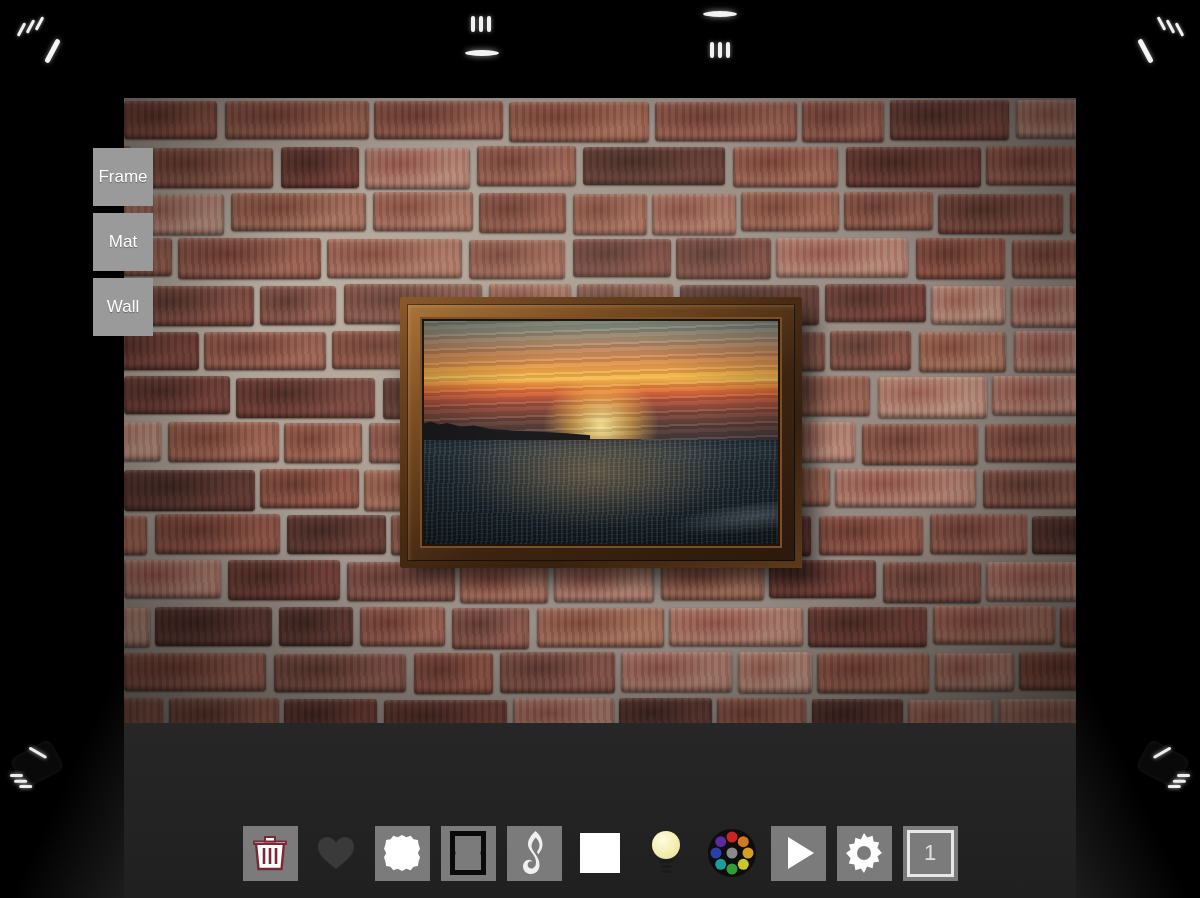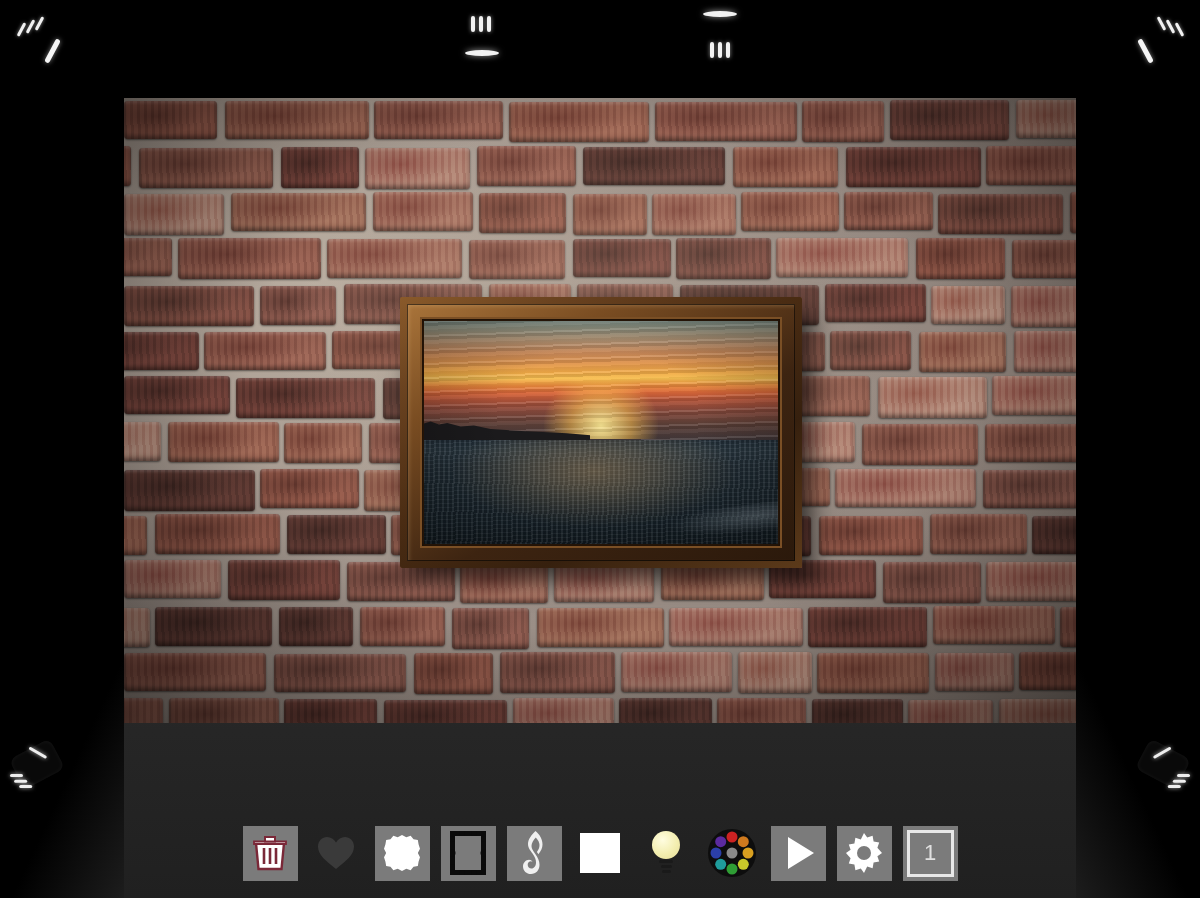--- a/index.html
+++ b/index.html
@@ -299,20 +299,31 @@
         <div class="cloudbands"></div>
         <div class="land"></div>
         <div class="sea"></div>
         <div class="sea-glitter"></div>
         <div class="sea-wake"></div>
         <div class="photo-shade"></div>
       </div>
     </div>
   </div>
 
+  <div class="side-tabs">
+    <div class="side-tab">
+      <span>Frame</span>
+    </div>
+    <div class="side-tab">
+      <span>Mat</span>
+    </div>
+    <div class="side-tab">
+      <span>Wall</span>
+    </div>
+  </div>
 
   <div class="clight" style="left:0;top:0;width:120px;height:80px;">
     <div class="dash" style="left:20px;top:22px;width:3px;height:15px;transform:rotate(28deg);"></div>
     <div class="dash" style="left:29px;top:19px;width:3px;height:15px;transform:rotate(28deg);"></div>
     <div class="dash" style="left:38px;top:16px;width:3px;height:15px;transform:rotate(28deg);"></div>
     <div class="streak" style="left:50px;top:38px;width:5px;height:26px;transform:rotate(28deg);"></div>
   </div>
 
   <div class="clight" style="left:440px;top:0;width:120px;height:80px;">
     <div class="dash" style="left:31px;top:16px;width:4px;height:16px;"></div>

